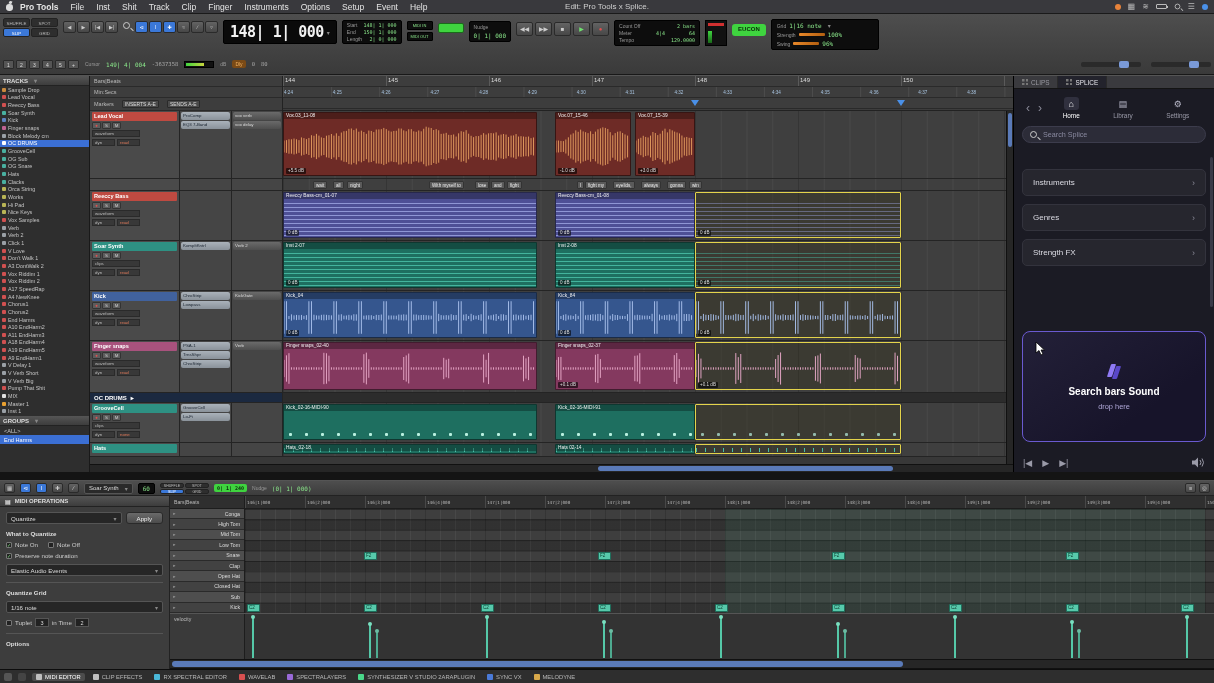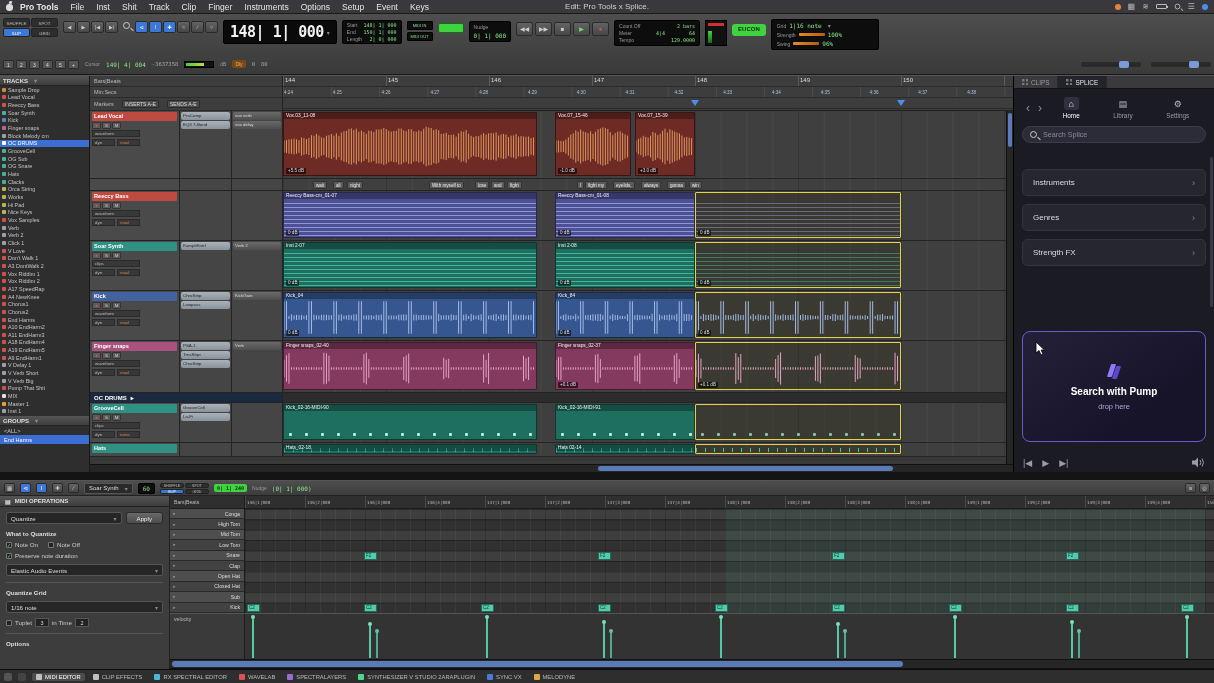--- a/index.html
+++ b/index.html
@@ -208,21 +208,21 @@
 <body>
 
 <div class="screen">
 
   <div id="menubar">
     <span class="apple">
         <i class="ab"></i>
         <i class="al"></i>
       </span>
     <span class="mi appn">Pro Tools</span>
-    <span id="mbItems"><span class="mi">File</span><span class="mi">Inst</span><span class="mi">Shit</span><span class="mi">Track</span><span class="mi">Clip</span><span class="mi">Finger</span><span class="mi">Instruments</span><span class="mi">Options</span><span class="mi">Setup</span><span class="mi">Event</span><span class="mi">Keys</span></span>
+    <span id="mbItems"><span class="mi">File</span><span class="mi">Inst</span><span class="mi">Shit</span><span class="mi">Track</span><span class="mi">Clip</span><span class="mi">Finger</span><span class="mi">Instruments</span><span class="mi">Options</span><span class="mi">Setup</span><span class="mi">Event</span><span class="mi">Help</span></span>
     <span id="mbTitle">Edit: Pro Tools x Splice.</span>
     <span id="mbRight">
       <span class="dot" style="background:#e8833a"></span>
       <span style="font-size:8px;color:#bbb">▦</span>
       <span style="font-size:8px;color:#bbb">≋</span>
       <span class="batt"></span>
       <span class="magIcon" style="transform:scale(.8)"></span>
       <span style="font-size:8px;color:#bbb">☰</span>
       <span class="dot" style="background:#4a90e8"></span>
     </span>
@@ -959,21 +959,21 @@
             <div class="catCard">
               <span>Strength FX</span>
               <span class="chev">›</span>
             </div>
           </div>
         <div id="dropZone">
           <div class="spliceLogo">
               <i></i>
               <i></i>
             </div>
-          <div class="dzTitle">Search with Pump</div>
+          <div class="dzTitle">Search bars Sound</div>
           <div class="dzSub">drop here</div>
         </div>
         <div id="spliceTransport">
           <span class="sp">|◀</span>
           <span class="sp">▶</span>
           <span class="sp">▶|</span>
           <span class="vol">
             <svg width="14" height="11" viewBox="0 0 14 11">
                 <polygon points="0,3.5 3,3.5 6,0.5 6,10.5 3,7.5 0,7.5" fill="#9a9aa8"></polygon>
                 <path d="M8 3 q2 2.5 0 5 M10 1.5 q3 4 0 8" stroke="#9a9aa8" fill="none" stroke-width="1"></path>

